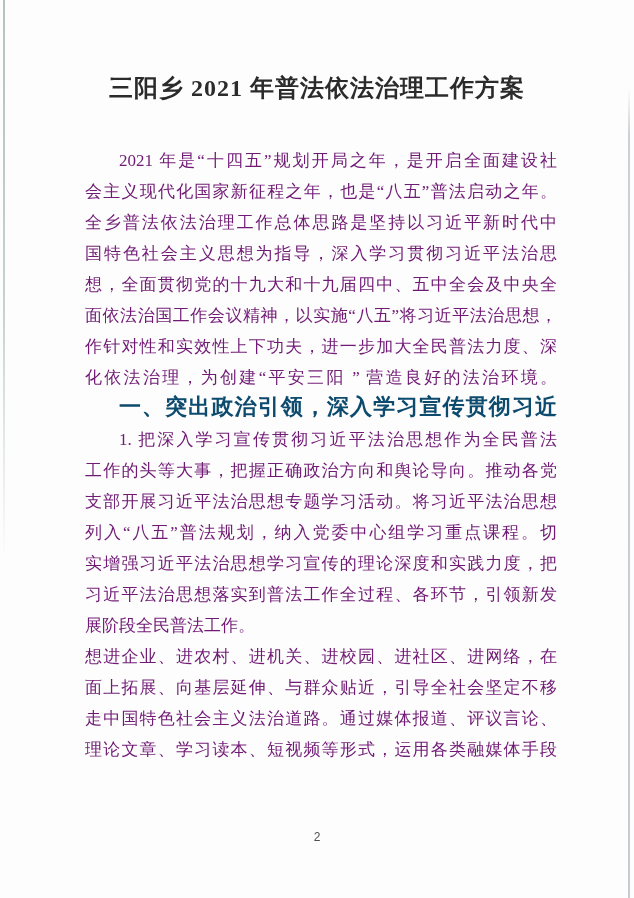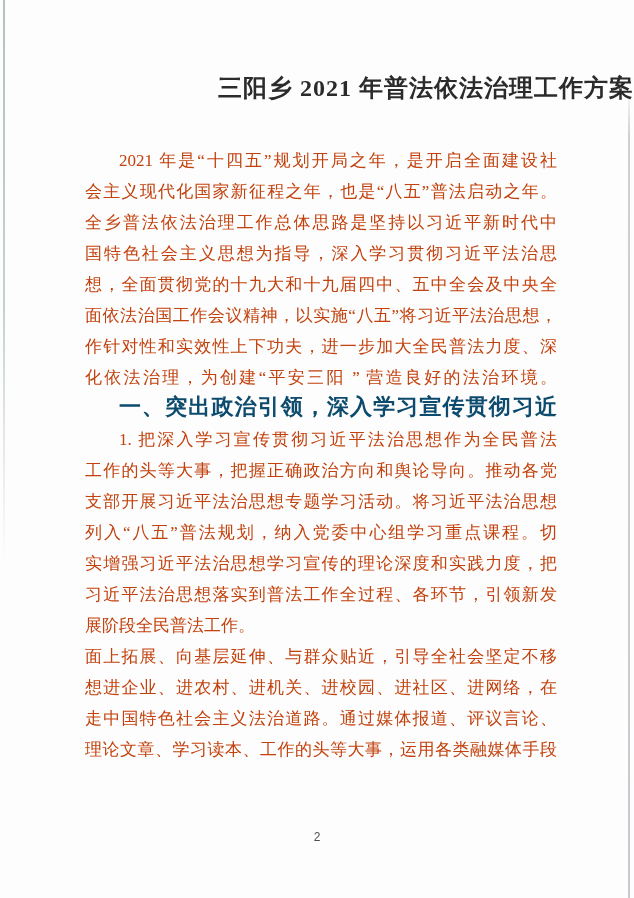--- a/index.html
+++ b/index.html
@@ -14,30 +14,30 @@
   .edge-left {
     position:absolute; left:3px; top:0; width:2px; height:562px;
     background:linear-gradient(to bottom,#b4c2c2 0%, #c7d1d1 55%, rgba(199,209,209,0) 100%);
   }
   .edge-right {
     position:absolute; left:628px; top:88px; width:2px; height:810px;
     background:linear-gradient(to bottom, rgba(203,208,212,0) 0%, #cbd0d4 6%, #c5cbd0 100%);
   }
   .doc-title {
     position:absolute; top:72px; left:0; width:100%;
-    text-align:right;
+    text-align:center;
     font-size:24px; font-weight:bold;
     color:#2b2b2b; letter-spacing:1px;
   }
   .content {
     position:absolute; top:145px; left:85px; width:472px;
   }
   .line {
     height:31px; line-height:31px;
-    font-size:17px; color:#c2410c;
+    font-size:17px; color:#701a75;
     overflow:hidden;
   }
   .j {
     text-align:justify;
     text-align-last:justify;
     text-justify:inter-character;
     word-break:break-all;
   }
   .indent { text-indent:34px; }
   .heading {
@@ -73,21 +73,21 @@
     <div class="line j">作针对性和实效性上下功夫，进一步加大全民普法力度、深</div>
     <div class="line j">化依法治理，为创建“平安三阳 ” 营造良好的法治环境。</div>
     <div class="line j indent heading">一、突出政治引领，深入学习宣传贯彻习近平法治思想</div>
     <div class="line j indent">1. 把深入学习宣传贯彻习近平法治思想作为全民普法</div>
     <div class="line j">工作的头等大事，把握正确政治方向和舆论导向。推动各党</div>
     <div class="line j">支部开展习近平法治思想专题学习活动。将习近平法治思想</div>
     <div class="line j">列入“八五”普法规划，纳入党委中心组学习重点课程。切</div>
     <div class="line j">实增强习近平法治思想学习宣传的理论深度和实践力度，把</div>
     <div class="line j">习近平法治思想落实到普法工作全过程、各环节，引领新发</div>
     <div class="line">展阶段全民普法工作。</div>
+    <div class="line j">想进企业、进农村、进机关、进校园、进社区、进网络，在</div>
     <div class="line j">面上拓展、向基层延伸、与群众贴近，引导全社会坚定不移</div>
-    <div class="line j">想进企业、进农村、进机关、进校园、进社区、进网络，在</div>
     <div class="line j">走中国特色社会主义法治道路。通过媒体报道、评议言论、</div>
-    <div class="line j">理论文章、学习读本、工作的头等大事，运用各类融媒体手段</div>
+    <div class="line j">理论文章、学习读本、短视频等形式，运用各类融媒体手段</div>
   </div>
 
   <div class="page-number">2</div>
 
 </div>
 
 </body></html>

